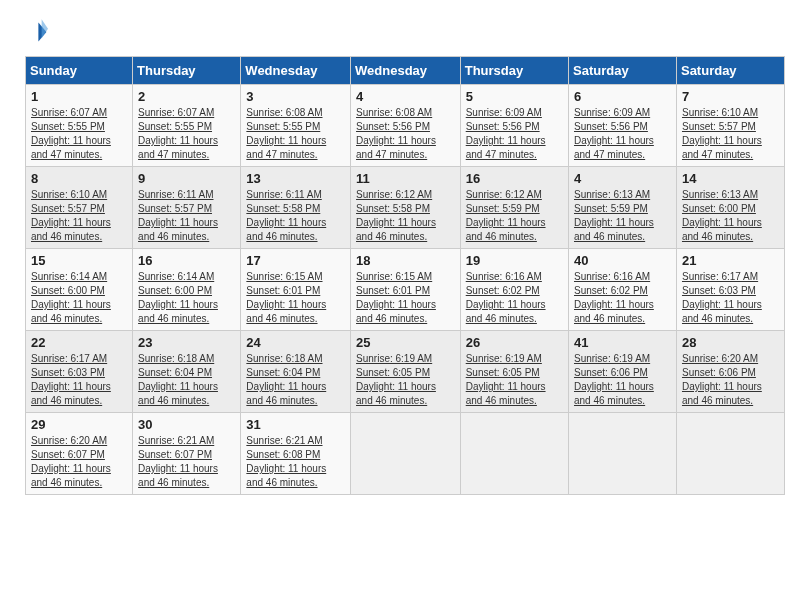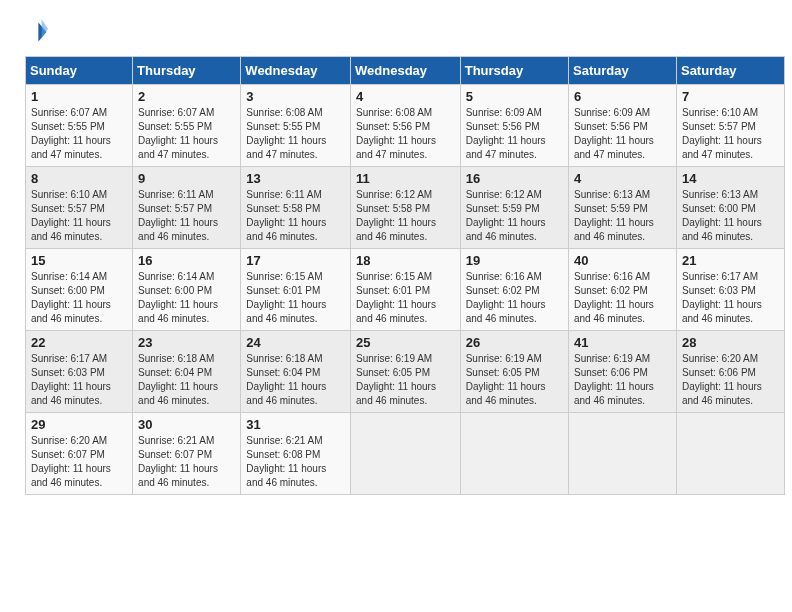--- a/index.html
+++ b/index.html
@@ -81,20 +81,21 @@
       font-size: 13px;
       font-weight: bold;
       color: #222;
       display: block;
       margin-bottom: 2px;
     }
     .cell-content {
       font-size: 10px;
       line-height: 1.4;
       color: #333;
+      text-decoration: underline;
     }
     .empty-cell {
       background: #f0f0f0 !important;
     }
   </style>
 </head>
 <body>
 
 <div class="header">
   <div class="logo">

